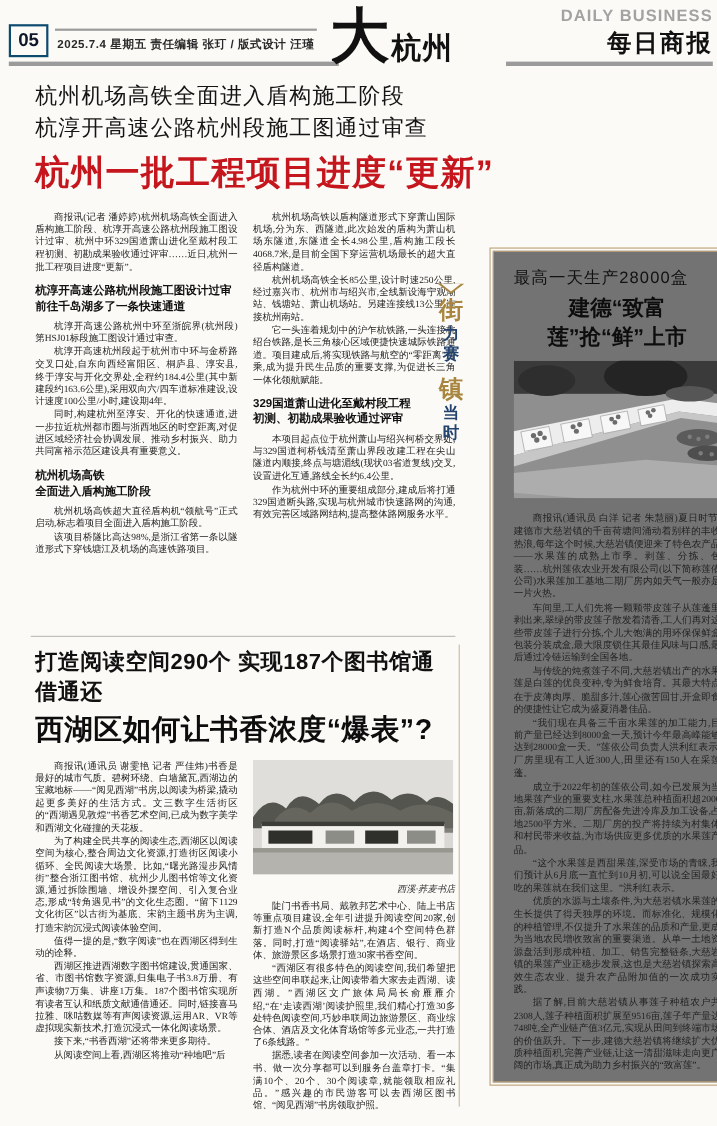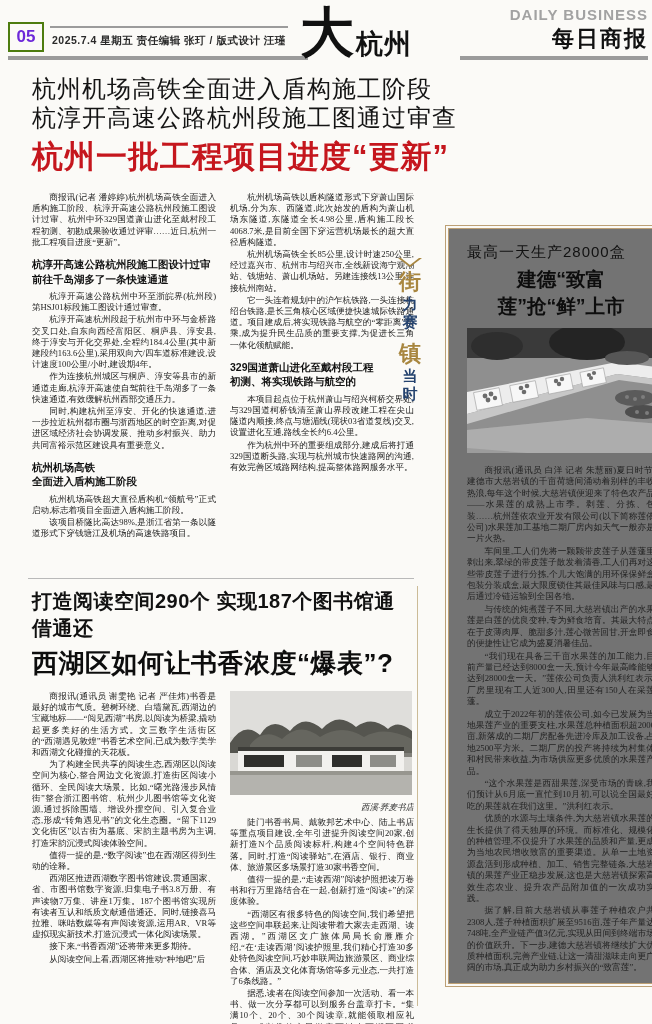--- a/index.html
+++ b/index.html
@@ -3,39 +3,39 @@
 <meta charset="utf-8">
 <style>
   html,body{margin:0;padding:0;}
   body{
     width:652px;height:1024px;position:relative;overflow:hidden;
     background:#fbfaf7;color:#1c1c1c;
     font-family:"Liberation Serif","DejaVu Serif",serif;
   }
   
   #header{position:absolute;left:8px;top:6px;width:640px;height:56px;}
-  .pagenum{position:absolute;left:0;top:16px;width:32px;height:26px;border:2px solid #4d7c0f;
-    color:#6d28d9;font-weight:bold;font-size:17px;line-height:26px;text-align:center;
+  .pagenum{position:absolute;left:0;top:16px;width:32px;height:26px;border:2px solid #0c4a6e;
+    color:#0f172a;font-weight:bold;font-size:17px;line-height:26px;text-align:center;
     font-family:"Liberation Sans","DejaVu Sans",sans-serif;}
   .hdr-thin{position:absolute;left:42px;top:20px;width:238px;height:2px;background:#9b9b9b;}
   .hdr-date{position:absolute;left:44px;top:28px;font-size:10.5px;font-weight:bold;color:#2a2a2a;
     font-family:"Liberation Sans","DejaVu Sans",sans-serif;letter-spacing:.5px;white-space:nowrap;}
   .hdr-thick-l{position:absolute;left:0;top:50px;width:300px;height:4px;background:#9b9b9b;}
   .hdr-thick-r{position:absolute;left:452px;top:50px;width:188px;height:4px;background:#9b9b9b;}
   .logo-big{position:absolute;left:292px;top:-2px;font-size:54px;font-weight:bold;color:#111;
     line-height:58px;}
   .logo-sub{position:absolute;left:348px;top:20px;font-size:27px;font-weight:900;color:#111;
     font-family:"Liberation Sans","DejaVu Sans",sans-serif;letter-spacing:1px;}
   .mast-en{position:absolute;right:0;top:0;font-size:15px;font-weight:bold;color:#a2a2a2;
     font-family:"Liberation Sans","DejaVu Sans",sans-serif;letter-spacing:1px;}
   .mast-cn{position:absolute;right:0;top:18px;font-size:22px;font-weight:900;color:#111;
     letter-spacing:2px;}
   
   #lead-head{position:absolute;left:32px;top:74px;width:560px;}
-  .kicker-line{font-size:24px;color:#141414;letter-spacing:1px;line-height:29px;
+  .kicker-line{font-size:20px;color:#141414;letter-spacing:1px;line-height:29px;
     font-family:"Liberation Sans","DejaVu Sans",sans-serif;}
   .lead-main{font-size:31px;font-weight:900;color:#c5161d;letter-spacing:1px;line-height:42px;
     margin-top:4px;font-family:"Liberation Sans","DejaVu Sans",sans-serif;}
   
   .cols{display:flex;gap:14px;}
   .col{width:184px;}
   .para{font-size:8.6px;line-height:11.2px;text-align:justify;text-indent:2em;
     margin:0 0 1px 0;color:#222;}
   .subhead{font-size:10.5px;font-weight:bold;line-height:14.5px;margin:9px 0 5px 0;
     color:#111;white-space:pre-line;font-family:"Liberation Sans","DejaVu Sans",sans-serif;}
@@ -95,33 +95,32 @@
   <div class="lead-main" style="color: rgb(197, 22, 29);">杭州一批工程项目进度“更新”</div>
 </div>
 
 <div id="lead-body" class="cols">
   <div class="col">
       <div class="para">商报讯(记者 潘婷婷)杭州机场高铁全面进入盾构施工阶段、杭淳开高速公路杭州段施工图设计过审、杭州中环329国道萧山进化至戴村段工程初测、初勘成果验收通过评审……近日,杭州一批工程项目进度“更新”。</div>
       <div class="subhead">杭淳开高速公路杭州段施工图设计过审
 前往千岛湖多了一条快速通道</div>
       <div class="para">杭淳开高速公路杭州中环至浙皖界(杭州段)第HSJ01标段施工图设计通过审查。</div>
       <div class="para">杭淳开高速杭州段起于杭州市中环与金桥路交叉口处,自东向西经富阳区、桐庐县、淳安县,终于淳安与开化交界处,全程约184.4公里(其中新建段约163.6公里),采用双向六/四车道标准建设,设计速度100公里/小时,建设期4年。</div>
-      <div class="para">作为连接杭州城区与桐庐、淳安等县市的新通道走廊,杭淳开高速使自驾前往千岛湖多了一条快速通道,有效缓解杭州西部交通压力。</div>
       <div class="para">同时,构建杭州至淳安、开化的快速通道,进一步拉近杭州都市圈与浙西地区的时空距离,对促进区域经济社会协调发展、推动乡村振兴、助力共同富裕示范区建设具有重要意义。</div>
       <div class="subhead">杭州机场高铁
 全面进入盾构施工阶段</div>
       <div class="para">杭州机场高铁超大直径盾构机“领航号”正式启动,标志着项目全面进入盾构施工阶段。</div>
       <div class="para">该项目桥隧比高达98%,是浙江省第一条以隧道形式下穿钱塘江及机场的高速铁路项目。</div>
     </div>
   <div class="col">
       <div class="para">杭州机场高铁以盾构隧道形式下穿萧山国际机场,分为东、西隧道,此次始发的盾构为萧山机场东隧道,东隧道全长4.98公里,盾构施工段长4068.7米,是目前全国下穿运营机场最长的超大直径盾构隧道。</div>
       <div class="para">杭州机场高铁全长85公里,设计时速250公里,经过嘉兴市、杭州市与绍兴市,全线新设海宁观潮站、钱塘站、萧山机场站。另建连接线13公里,连接杭州南站。</div>
       <div class="para">它一头连着规划中的沪乍杭铁路,一头连接杭绍台铁路,是长三角核心区域便捷快速城际铁路通道。项目建成后,将实现铁路与航空的“零距离”换乘,成为提升民生品质的重要支撑,为促进长三角一体化领航赋能。</div>
       <div class="subhead">329国道萧山进化至戴村段工程
-初测、将实现铁路与航空的</div>
+初测、初勘成果验收通过评审</div>
       <div class="para">本项目起点位于杭州萧山与绍兴柯桥交界处,与329国道柯桥钱清至萧山界段改建工程在尖山隧道内顺接,终点与塘湄线(现状03省道复线)交叉,设置进化互通,路线全长约6.4公里。</div>
       <div class="para">作为杭州中环的重要组成部分,建成后将打通329国道断头路,实现与杭州城市快速路网的沟通,有效完善区域路网结构,提高整体路网服务水平。</div>
     </div>
 </div>
 
 <div id="mid-rule"></div>
 <div id="v-rule"></div>
 
 <div id="reading">
   <div class="read-kicker">打造阅读空间290个 实现187个图书馆通借通还</div>
@@ -148,21 +147,20 @@
           <rect x="66" y="64" width="26" height="12" fill="#8d8d88"></rect>
           <rect x="102" y="64" width="30" height="12" fill="#2f2f2c"></rect>
           <rect x="140" y="64" width="26" height="12" fill="#8d8d88"></rect>
           <rect y="80" width="182" height="24" fill="#b4b3ae"></rect>
           <rect y="80" width="182" height="4" fill="#97968f"></rect>
         </svg>
       </div>
       <div class="photo-caption">西溪·荞麦书店</div>
       <div>
           <div class="para">陡门书香书局、戴敦邦艺术中心、陆上书店等重点项目建设,全年引进提升阅读空间20家,创新打造N个品质阅读标杆,构建4个空间特色群落。同时,打造“阅读驿站”,在酒店、银行、商业体、旅游景区多场景打造30家书香空间。</div>
-          <div class="para">值得一提的是,“走读西湖”阅读护照把读万卷书和行万里路结合在一起,创新打造“阅读+”的深度体验。</div>
           <div class="para">“西湖区有很多特色的阅读空间,我们希望把这些空间串联起来,让阅读带着大家去走西湖、读西湖。”西湖区文广旅体局局长俞雁雁介绍,“在‘走读西湖’阅读护照里,我们精心打造30多处特色阅读空间,巧妙串联周边旅游景区、商业综合体、酒店及文化体育场馆等多元业态,一共打造了6条线路。”</div>
           <div class="para">据悉,读者在阅读空间参加一次活动、看一本书、做一次分享都可以到服务台盖章打卡。“集满10个、20个、30个阅读章,就能领取相应礼品。”感兴趣的市民游客可以去西湖区图书馆、“阅见西湖”书房领取护照。</div>
         </div>
     </div>
   </div>
 </div>
 
 <div id="col-label">
   <div class="chev"></div>
   <span class="v-gold">街</span>

